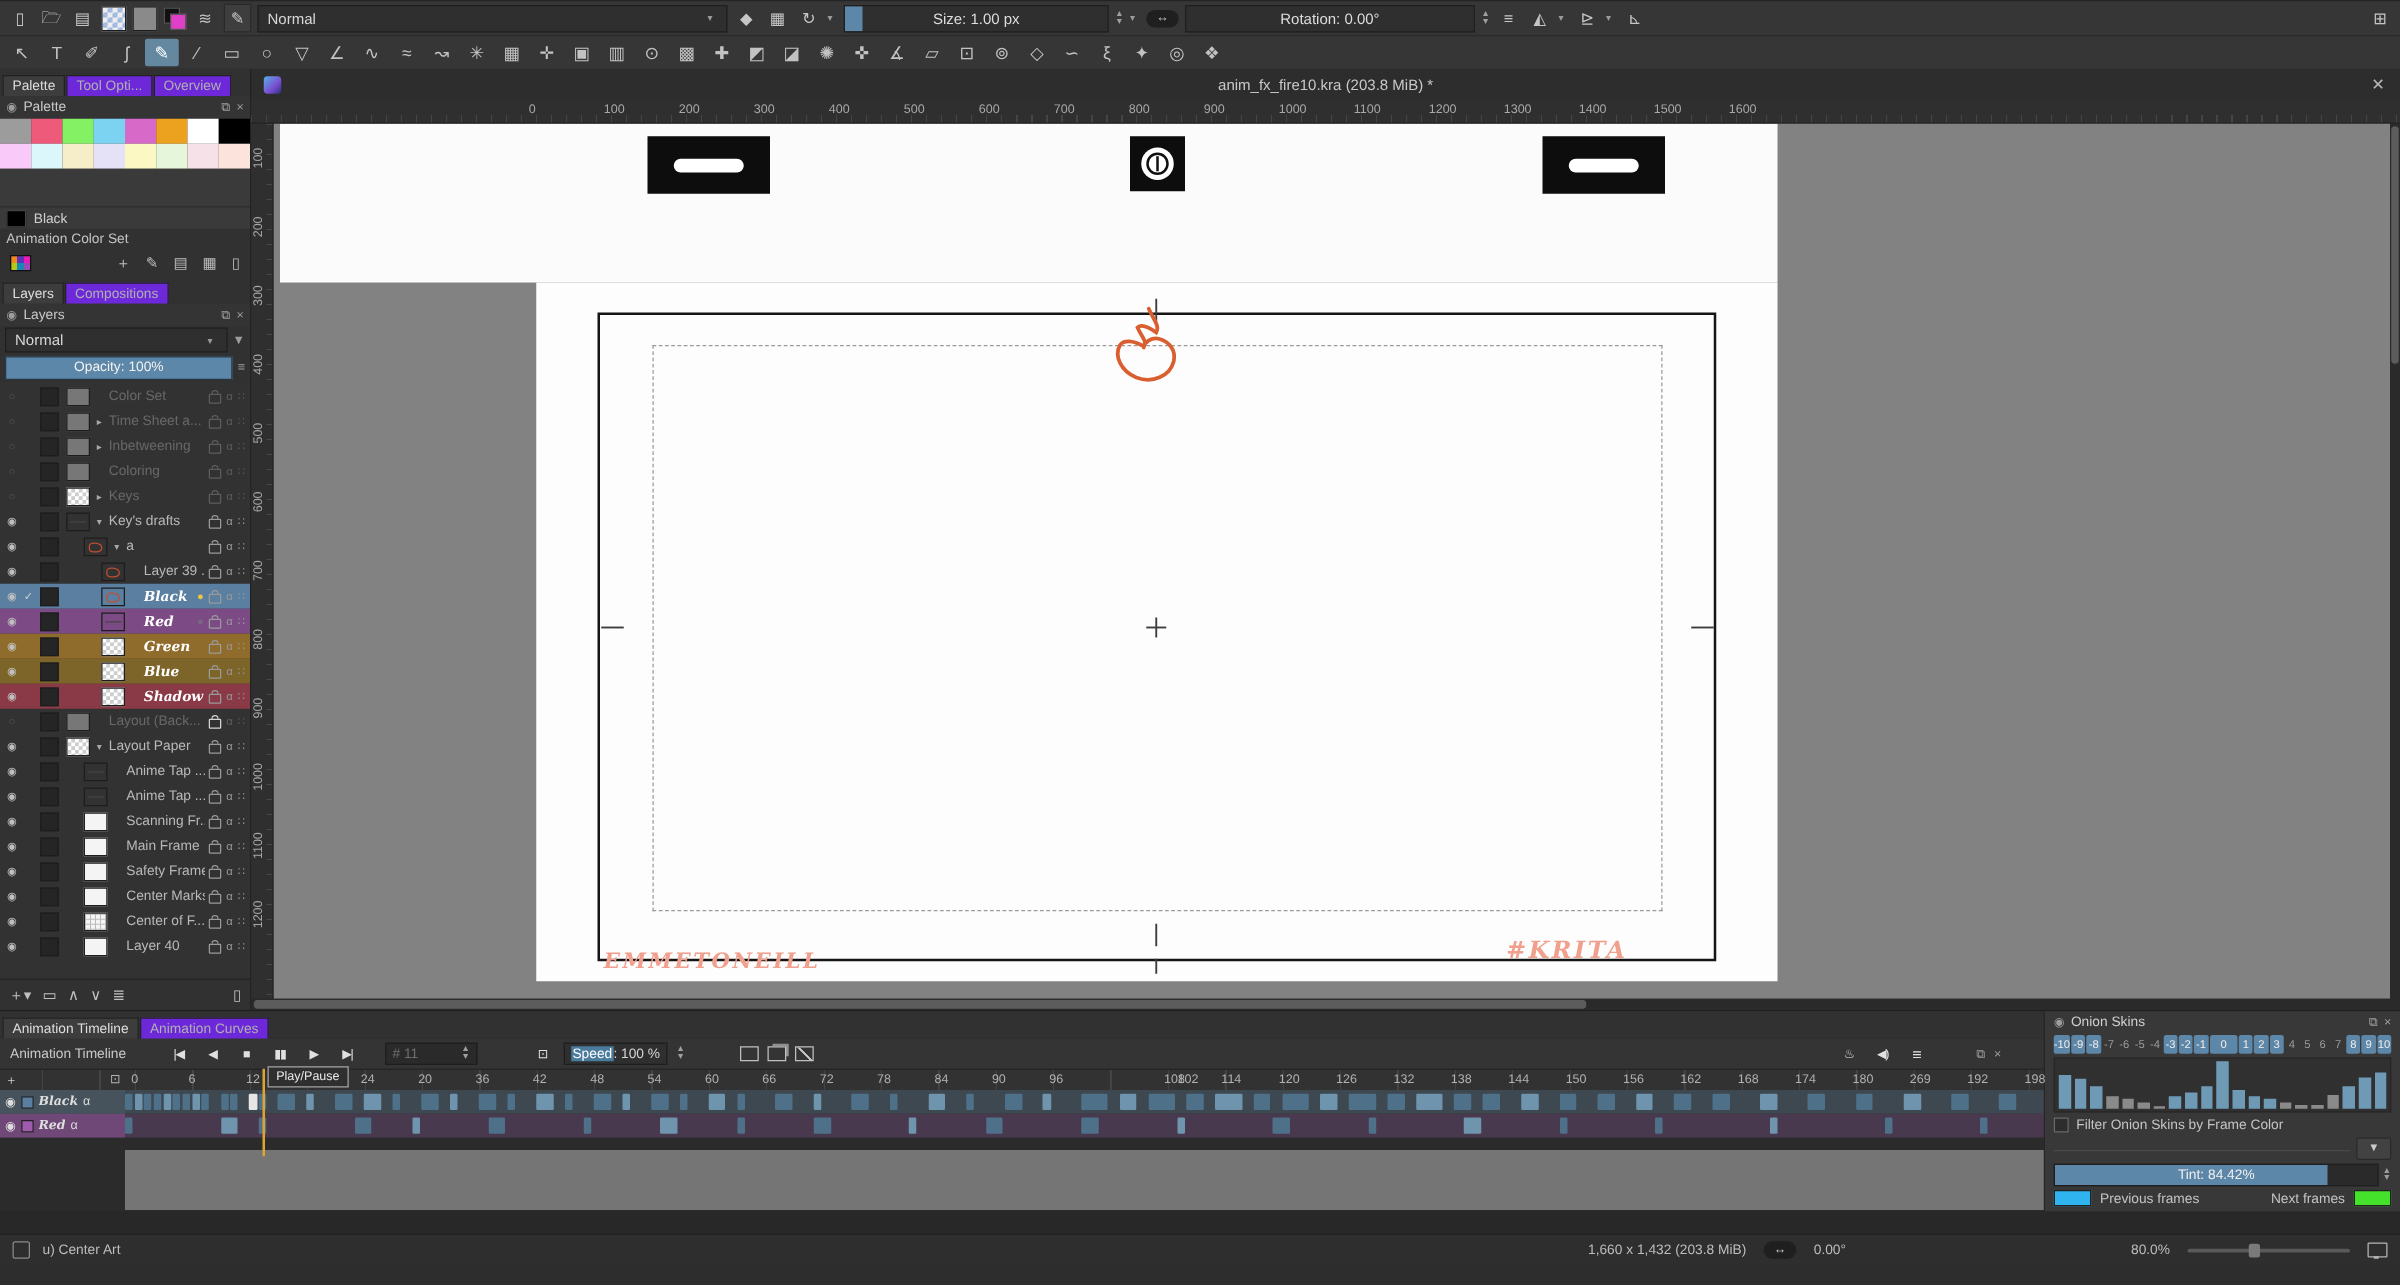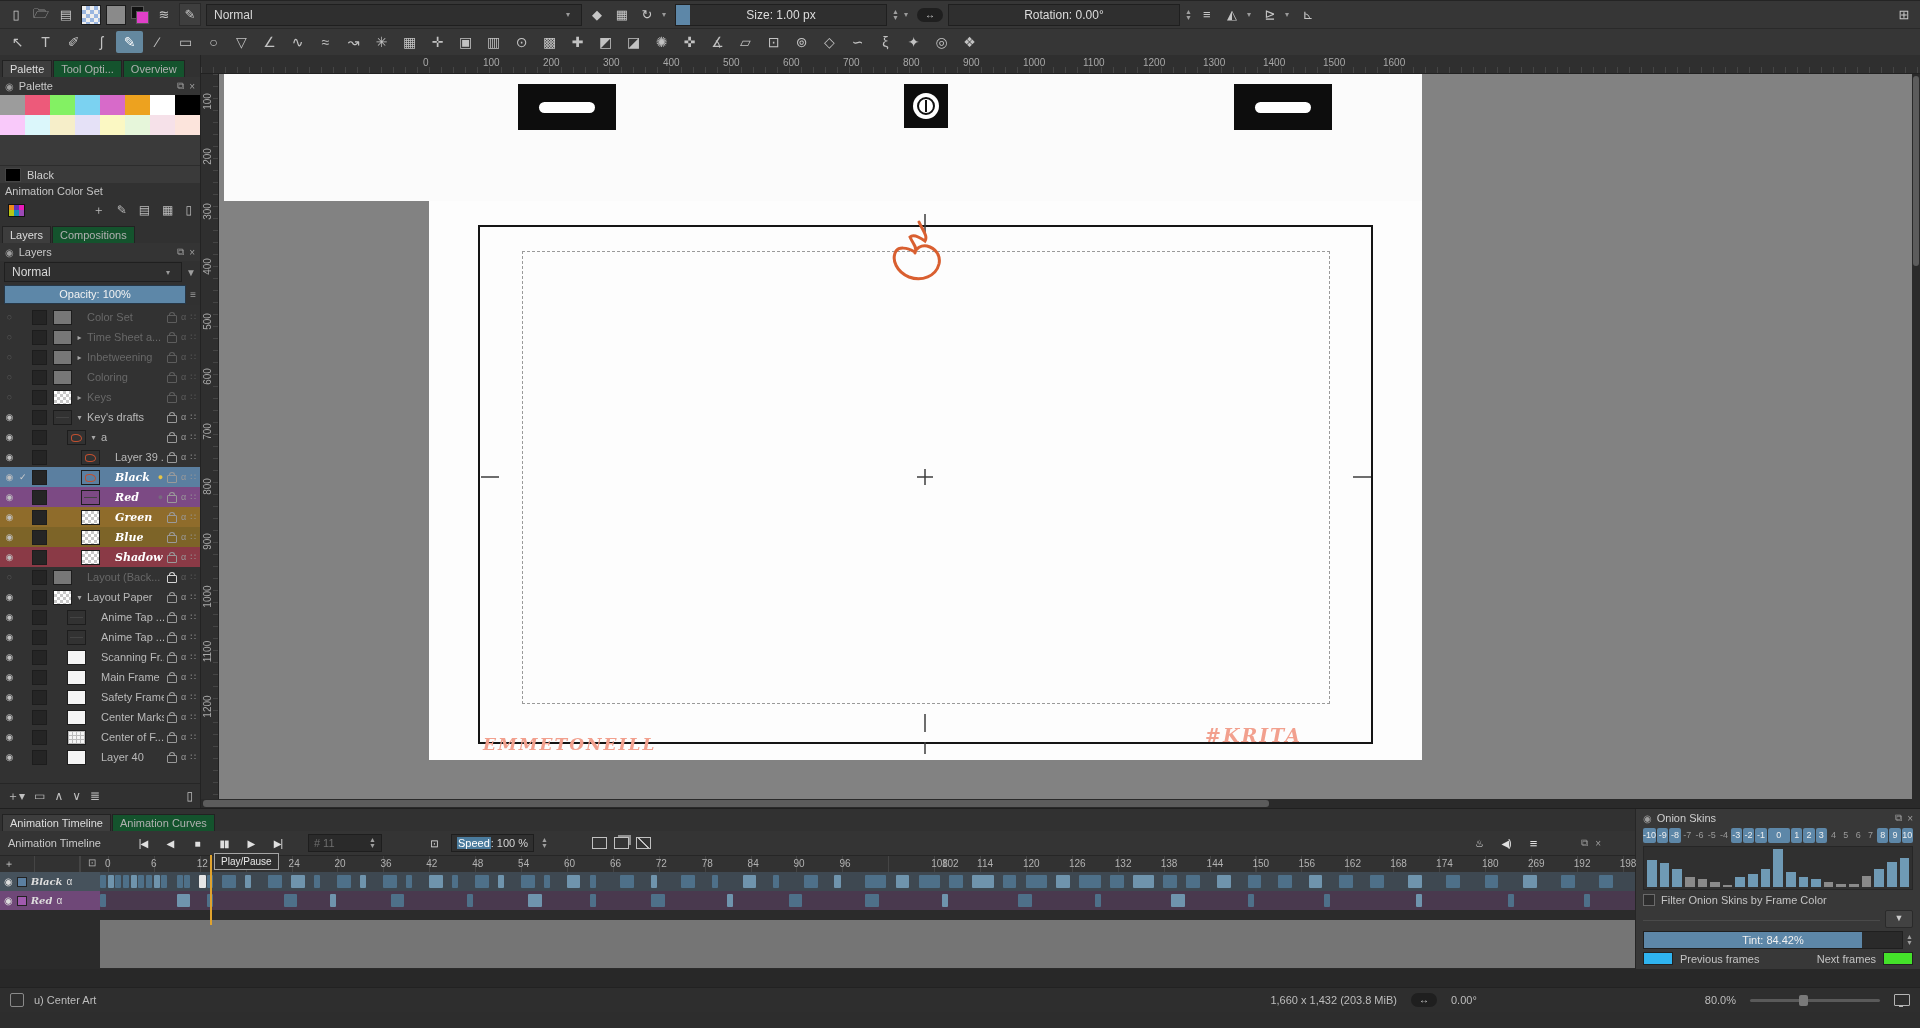--- a/index.html
+++ b/index.html
@@ -23,21 +23,21 @@
   .fgbg{position:relative;width:18px;height:18px}
   .fgbg .fg{position:absolute;left:0;top:0;width:11px;height:11px;background:#111;border:1px solid #555}
   .fgbg .bg{position:absolute;right:0;bottom:0;width:11px;height:11px;background:#e040c8;border:1px solid #555}
   .toolbar2{height:26px;background:#363636;border-top:1px solid #2a2a2a;display:flex;align-items:center;gap:1px;padding:0 4px}
   .tool{width:27px;height:22px;display:flex;align-items:center;justify-content:center;color:#c2c2c2;font-size:14px}
   .tool.sel{background:#64889f;color:#fff;border-radius:2px}
   
   .mid{display:flex;height:753px}
   .leftdock{width:200px;background:#313131;border-right:1px solid #232323;display:flex;flex-direction:column}
   .dtabs{display:flex;gap:1px;padding:3px 2px 0;align-items:flex-end;height:22px;box-sizing:border-box}
-  .dtab{background:#14532d;border:1px solid #222;border-bottom:none;padding:2px 7px;font-size:11px;color:#b0b0b0;white-space:nowrap}
+  .dtab{background:#6d28d9;border:1px solid #222;border-bottom:none;padding:2px 7px;font-size:11px;color:#b0b0b0;white-space:nowrap}
   .dtab.on{background:#3d3d3d;color:#dedede}
   .dhead{height:18px;display:flex;align-items:center;gap:5px;padding:0 5px;font-size:11px;color:#c9c9c9;background:#343434}
   .dhead .sp{flex:1}
   .mini{font-size:10px;color:#9d9d9d}
   .swgrid{display:grid;grid-template-columns:repeat(8,1fr);height:40px}
   .palempty{height:30px;background:#3a3a3a}
   .blackrow{height:17px;display:flex;align-items:center;gap:6px;background:#3a3a3a;border-top:1px solid #2c2c2c;padding:0 5px;font-size:11px}
   .acsrow{height:16px;display:flex;align-items:center;padding:0 5px;font-size:11px;color:#c4c4c4}
   .acsicons{height:22px;display:flex;align-items:center;gap:12px;padding:0 8px;font-size:12px;color:#bdbdbd}
   .minipal{width:15px;height:11px;border:1px solid #111;background:linear-gradient(180deg,#d23a3a 0 50%,#2fa02f 50%),linear-gradient(90deg,#d2b43a 0 33%,#3a6ed2 33% 66%,#c23ad2 66%);background-blend-mode:overlay}
@@ -644,20 +644,25 @@
         <span>＋▾</span>
         <span>▭</span>
         <span>∧</span>
         <span>∨</span>
         <span>≣</span>
         <span style="margin-left:auto">▯</span>
       </div>
     </div>
 
     <div class="canvaszone">
+      <div class="ctitle">
+        <span class="docicon"></span>
+        <span>anim_fx_fire10.kra (203.8 MiB) *</span>
+        <span class="cclose">✕</span>
+      </div>
       <div class="hruler" id="hruler">
           <span class="rnum" style="left: 222px;">0</span>
           <span class="rnum" style="left: 282px;">100</span>
           <span class="rnum" style="left: 342px;">200</span>
           <span class="rnum" style="left: 402px;">300</span>
           <span class="rnum" style="left: 462px;">400</span>
           <span class="rnum" style="left: 522px;">500</span>
           <span class="rnum" style="left: 582px;">600</span>
           <span class="rnum" style="left: 642px;">700</span>
           <span class="rnum" style="left: 702px;">800</span>

